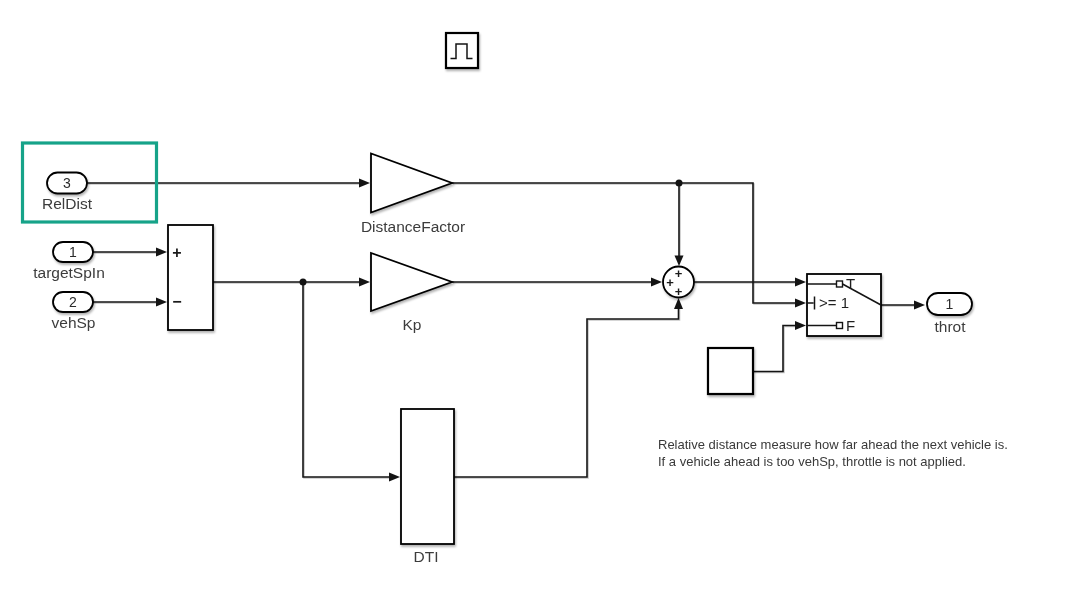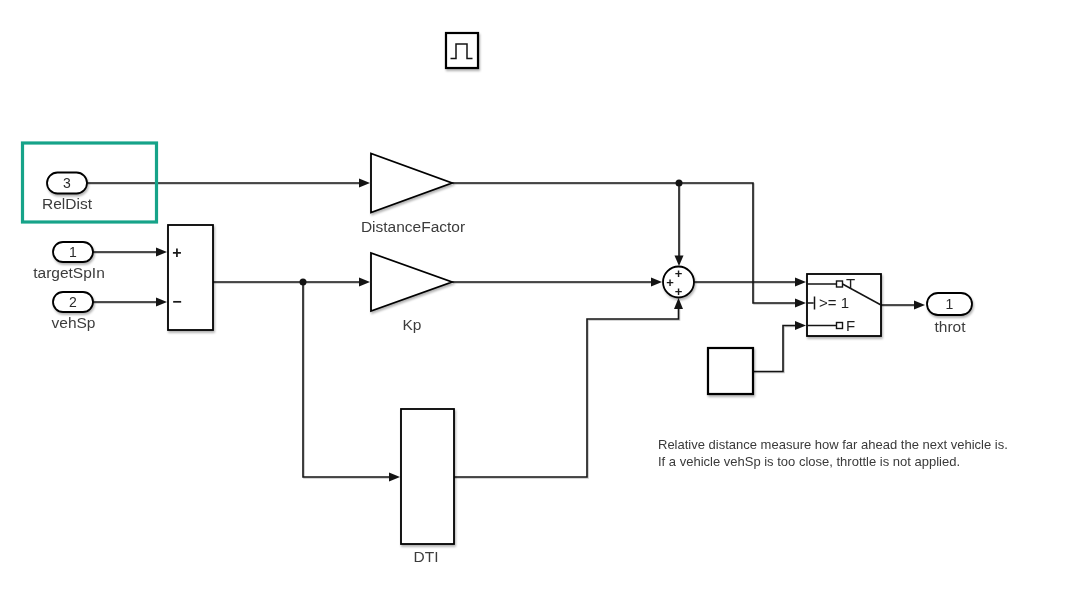--- a/index.html
+++ b/index.html
@@ -186,16 +186,16 @@
     <g>
       <rect class="blk shadow" x="927" y="293" width="45" height="22" rx="11" ry="11"></rect>
       <text class="port-num" x="949.5" y="309" text-anchor="middle">1</text>
     </g>
     <text class="blk-label" x="950" y="332" text-anchor="middle">throt</text>
 
   </svg>
 
   <div class="annotation">
     <div>Relative distance measure how far ahead the next vehicle is.</div>
-    <div>If a vehicle vehSp is too close, throttle is not applied.</div>
+    <div>If a vehicle ahead is too vehSp, throttle is not applied.</div>
   </div>
 
 </div>
 
 </body></html>

